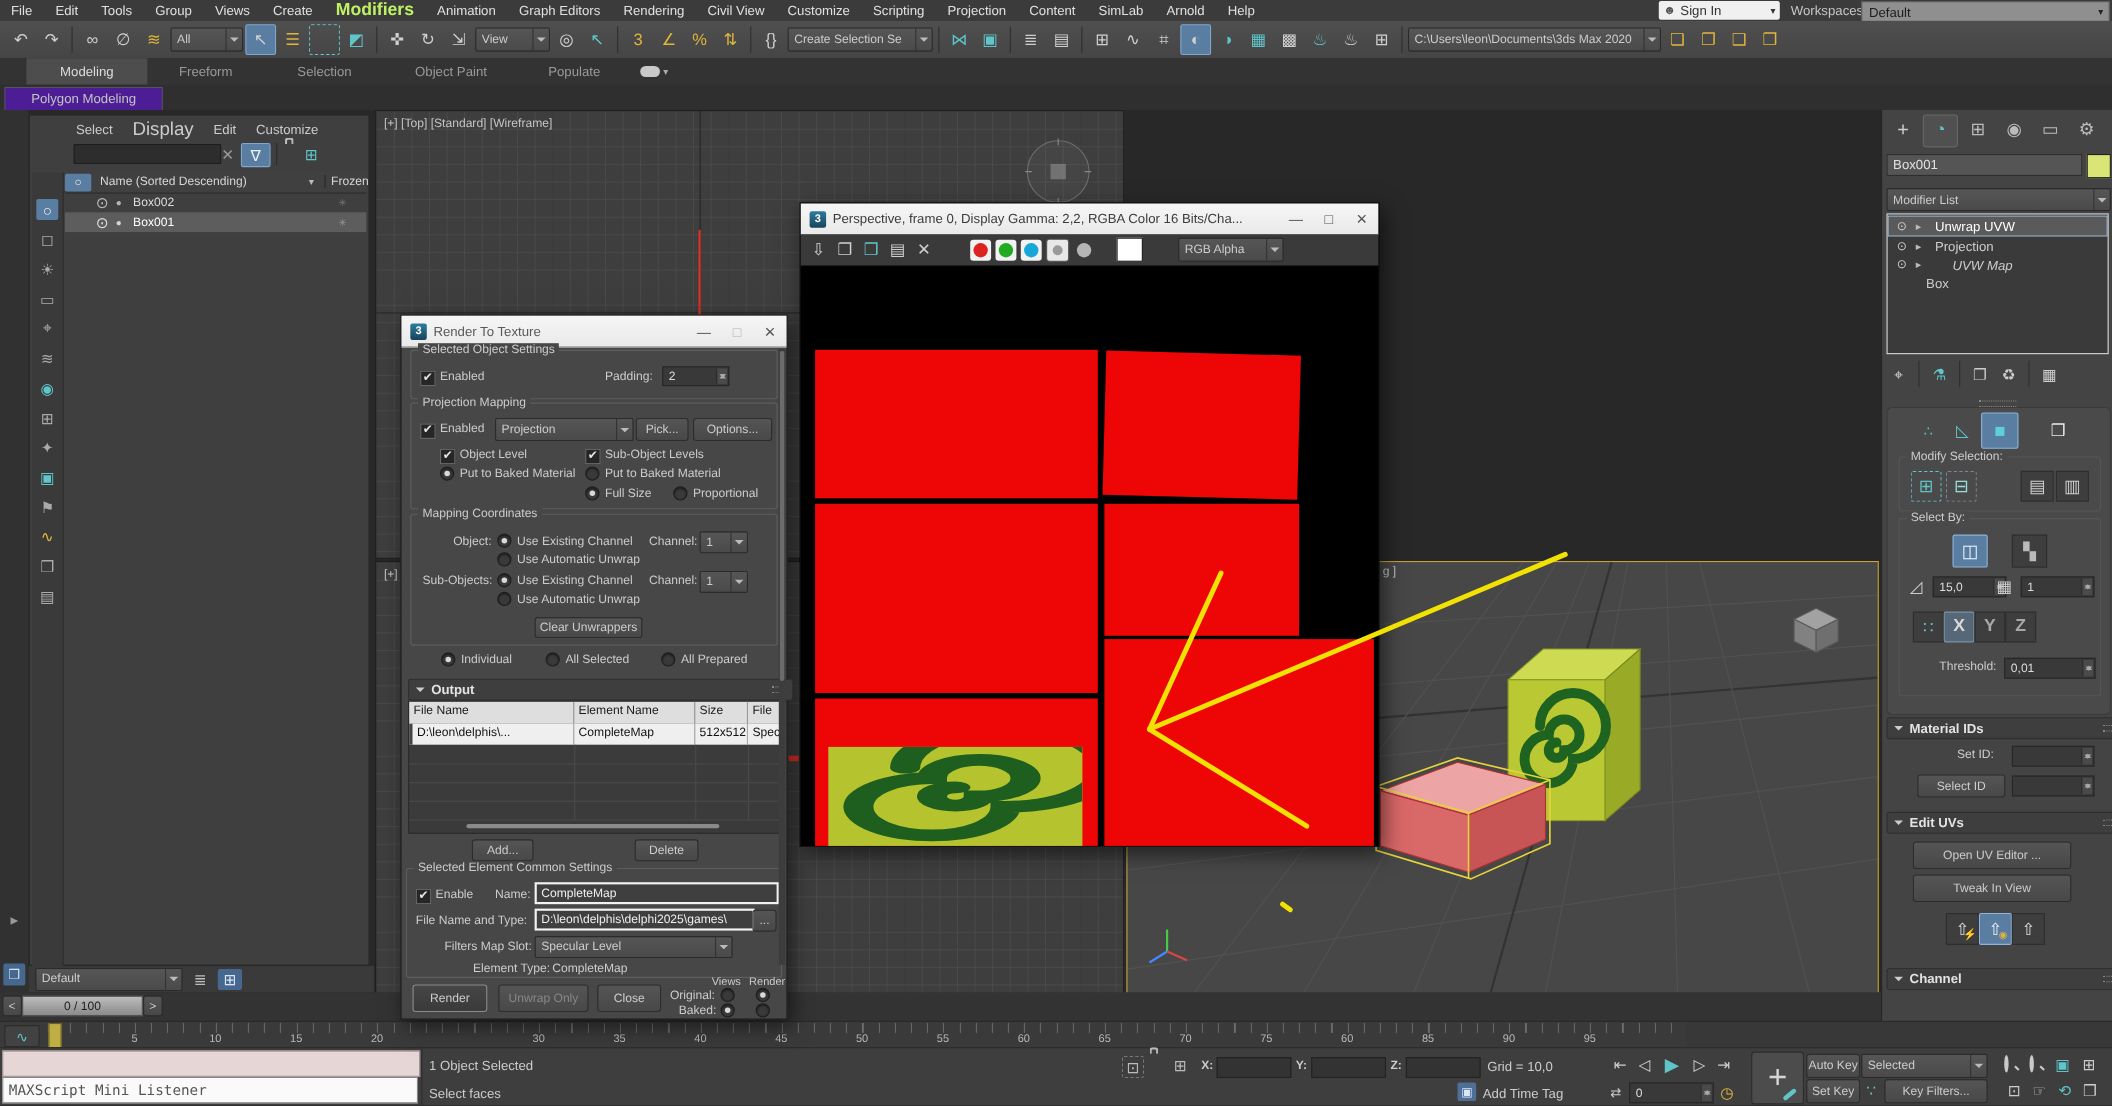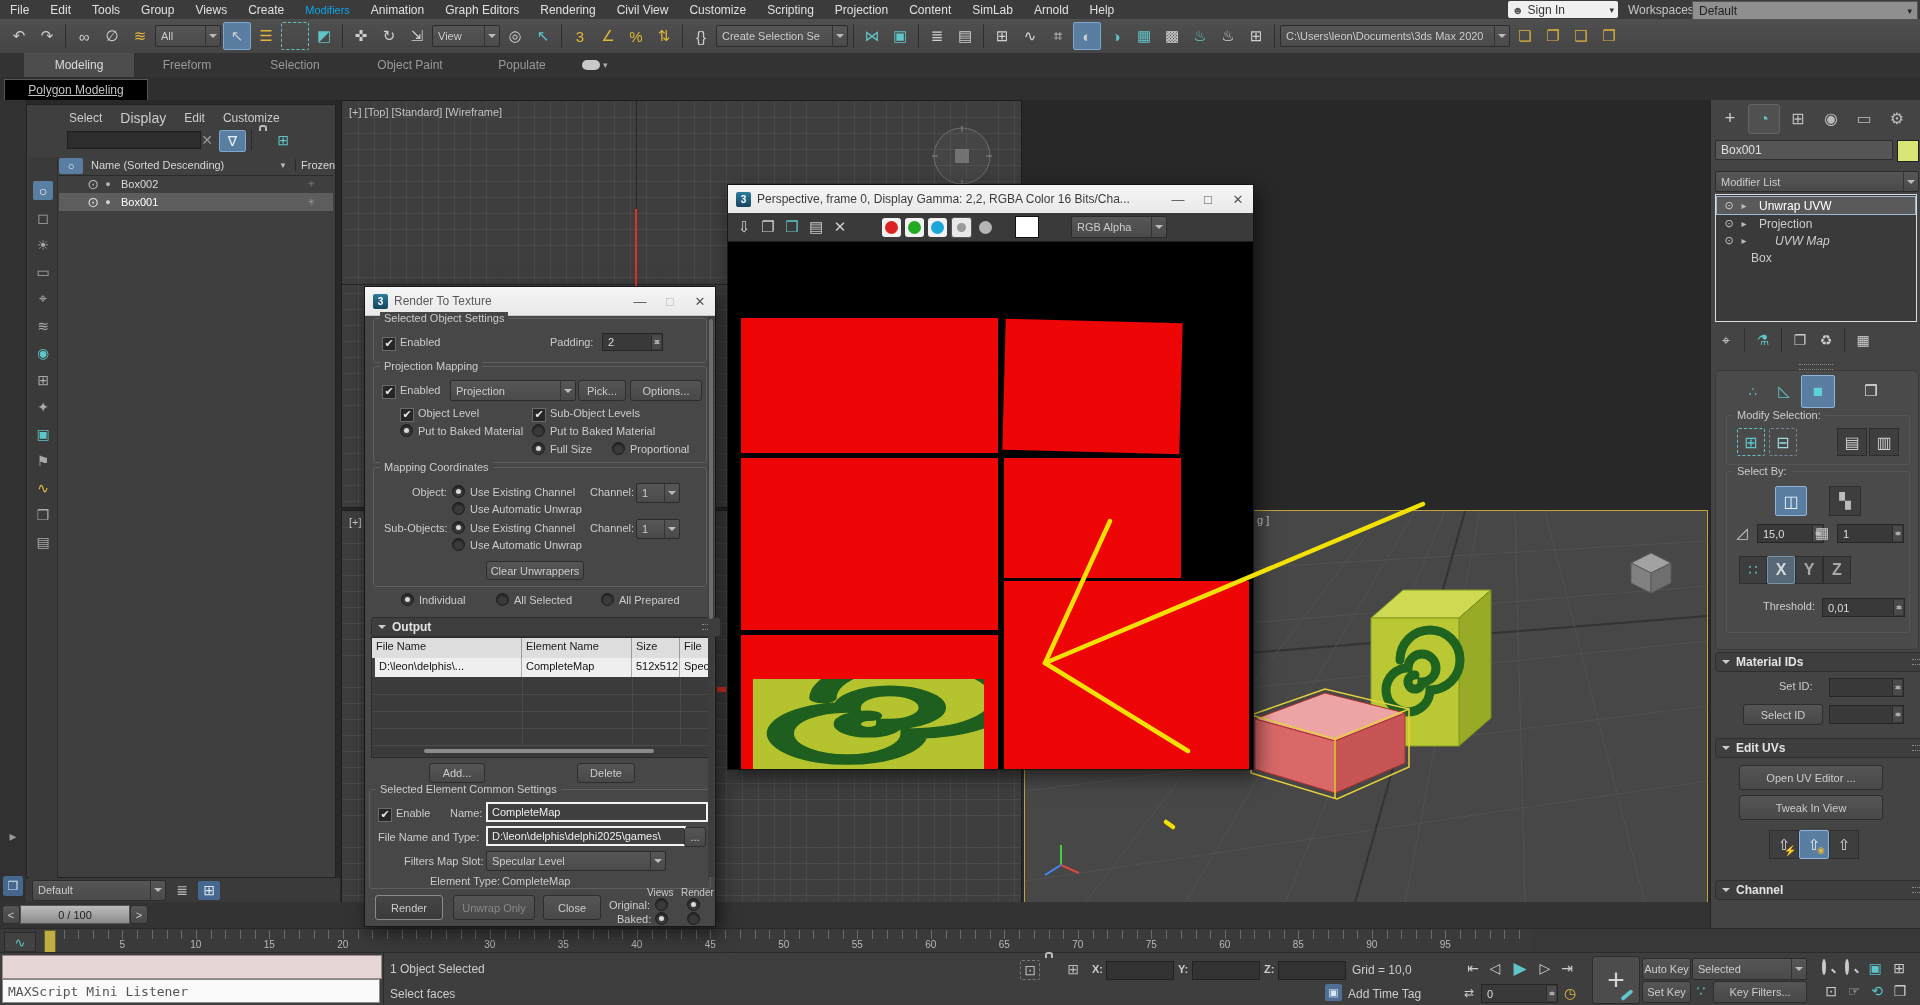--- a/index.html
+++ b/index.html
@@ -69,21 +69,21 @@
 
 <div id="app">
 
   <div class="a" style="left:0;top:0;width:1920px;height:19px;background:#3b3b3b;border-bottom:1px solid #2a2a2a;display:flex;align-items:center;gap:21px;padding-left:10px;">
     <span style="font-size:12px;color:#e0e0e0;">File</span>
     <span style="font-size:12px;color:#e0e0e0;">Edit</span>
     <span style="font-size:12px;color:#e0e0e0;">Tools</span>
     <span style="font-size:12px;color:#e0e0e0;">Group</span>
     <span style="font-size:12px;color:#e0e0e0;">Views</span>
     <span style="font-size:12px;color:#e0e0e0;">Create</span>
-    <span style="font-size:11px;color:#0ea5e9;">Modifiers</span>
+    <span style="font-size:16px;color:#bef264;font-weight:bold;">Modifiers</span>
     <span style="font-size:12px;color:#e0e0e0;">Animation</span>
     <span style="font-size:12px;color:#e0e0e0;">Graph Editors</span>
     <span style="font-size:12px;color:#e0e0e0;">Rendering</span>
     <span style="font-size:12px;color:#e0e0e0;">Civil View</span>
     <span style="font-size:12px;color:#e0e0e0;">Customize</span>
     <span style="font-size:12px;color:#e0e0e0;">Scripting</span>
     <span style="font-size:12px;color:#e0e0e0;">Projection</span>
     <span style="font-size:12px;color:#e0e0e0;">Content</span>
     <span style="font-size:12px;color:#e0e0e0;">SimLab</span>
     <span style="font-size:12px;color:#e0e0e0;">Arnold</span>
@@ -169,21 +169,21 @@
     <span style="width:106px;color:#999;display:flex;align-items:center;justify-content:center;font-size:12px;">Freeform</span>
     <span style="width:110px;color:#999;display:flex;align-items:center;justify-content:center;font-size:12px;">Selection</span>
     <span style="width:120px;color:#999;display:flex;align-items:center;justify-content:center;font-size:12px;">Object Paint</span>
     <span style="width:104px;color:#999;display:flex;align-items:center;justify-content:center;font-size:12px;">Populate</span>
     <span style="display:flex;align-items:center;gap:3px;margin-left:8px;">
       <span style="width:18px;height:10px;background:#c9c9c9;border-radius:5px;"></span>
       <span style="color:#aaa;font-size:9px;">▾</span>
     </span>
   </div>
   <div class="a" style="left:0;top:77px;width:1920px;height:23px;background:#2f2f2f;">
-    <span class="a" style="left:4px;top:2px;width:142px;height:20px;background:#000000;border:1px solid #555;display:flex;align-items:center;justify-content:center;color:#c3c3c3;font-size:12px;text-decoration:underline;">Polygon Modeling</span>
+    <span class="a" style="left:4px;top:2px;width:142px;height:20px;background:#4c1d95;border:1px solid #555;display:flex;align-items:center;justify-content:center;color:#c3c3c3;font-size:12px;">Polygon Modeling</span>
   </div>
 
   <div class="a" style="left:0;top:100px;width:1920px;height:828px;background:#282828;"></div>
 
   <div class="vp vpgrid" style="left:341px;top:100px;width:679px;height:406px;">
     <span class="vplabel">[+] [Top] [Standard] [Wireframe]</span>
     <div class="a" style="left:294px;top:0;width:1px;height:406px;background:#262626;"></div>
     <div class="a" style="left:0;top:183px;width:679px;height:1px;background:#262626;"></div>
     <div class="a" style="left:293px;top:108px;width:2px;height:78px;background:#e03022;"></div>
     <svg class="a" style="left:588px;top:23px;" width="64" height="64">
@@ -250,21 +250,21 @@
   </div>
 
   <div class="a" style="left:0;top:100px;width:26px;height:828px;background:#313131;border-right:1px solid #262626;">
     <span class="a ic" style="left:5px;top:728px;width:16px;height:16px;color:#999;">▸</span>
     <span class="a ic chip" style="left:3px;top:776px;width:20px;height:20px;background:#46688e;color:#cfe0f0;font-size:12px;">❒</span>
   </div>
 
   <div class="a" style="left:26px;top:104px;width:308px;height:772px;background:#3f3f3f;border:1px solid #222;z-index:20;">
     <div class="a" style="left:30px;top:4px;width:270px;height:18px;display:flex;gap:18px;align-items:center;padding-left:12px;">
       <span style="font-size:12px;">Select</span>
-      <span style="font-size:14px;">Display</span>
+      <span style="font-size:17px;">Display</span>
       <span style="font-size:12px;">Edit</span>
       <span style="font-size:12px;">Customize</span>
     </div>
     <input class="a" style="left: 40px; top: 26px; width: 126px; height: 16px; background: rgb(45, 45, 45); border: 1px solid rgb(30, 30, 30); color: rgb(221, 221, 221); font-size: 11px; padding: 0px 3px; outline: none;">
     <span class="a ic" style="left:172px;top:27px;width:16px;height:16px;color:#999;">✕</span>
     <span class="a ic chip" style="left:192px;top:25px;width:25px;height:20px;background:#5a7da2;border:1px solid #7fa6cc;color:#e6f0fa;">∇</span>
     <div class="a" style="left:224px;top:25px;width:1px;height:20px;background:#2b2b2b;"></div>
     <span class="a" style="left:231px;top:26px;"><span class="lock"></span></span>
     <span class="a ic" style="left:248px;top:27px;width:16px;height:16px;color:#5fc5c9;">⊞</span>
 

